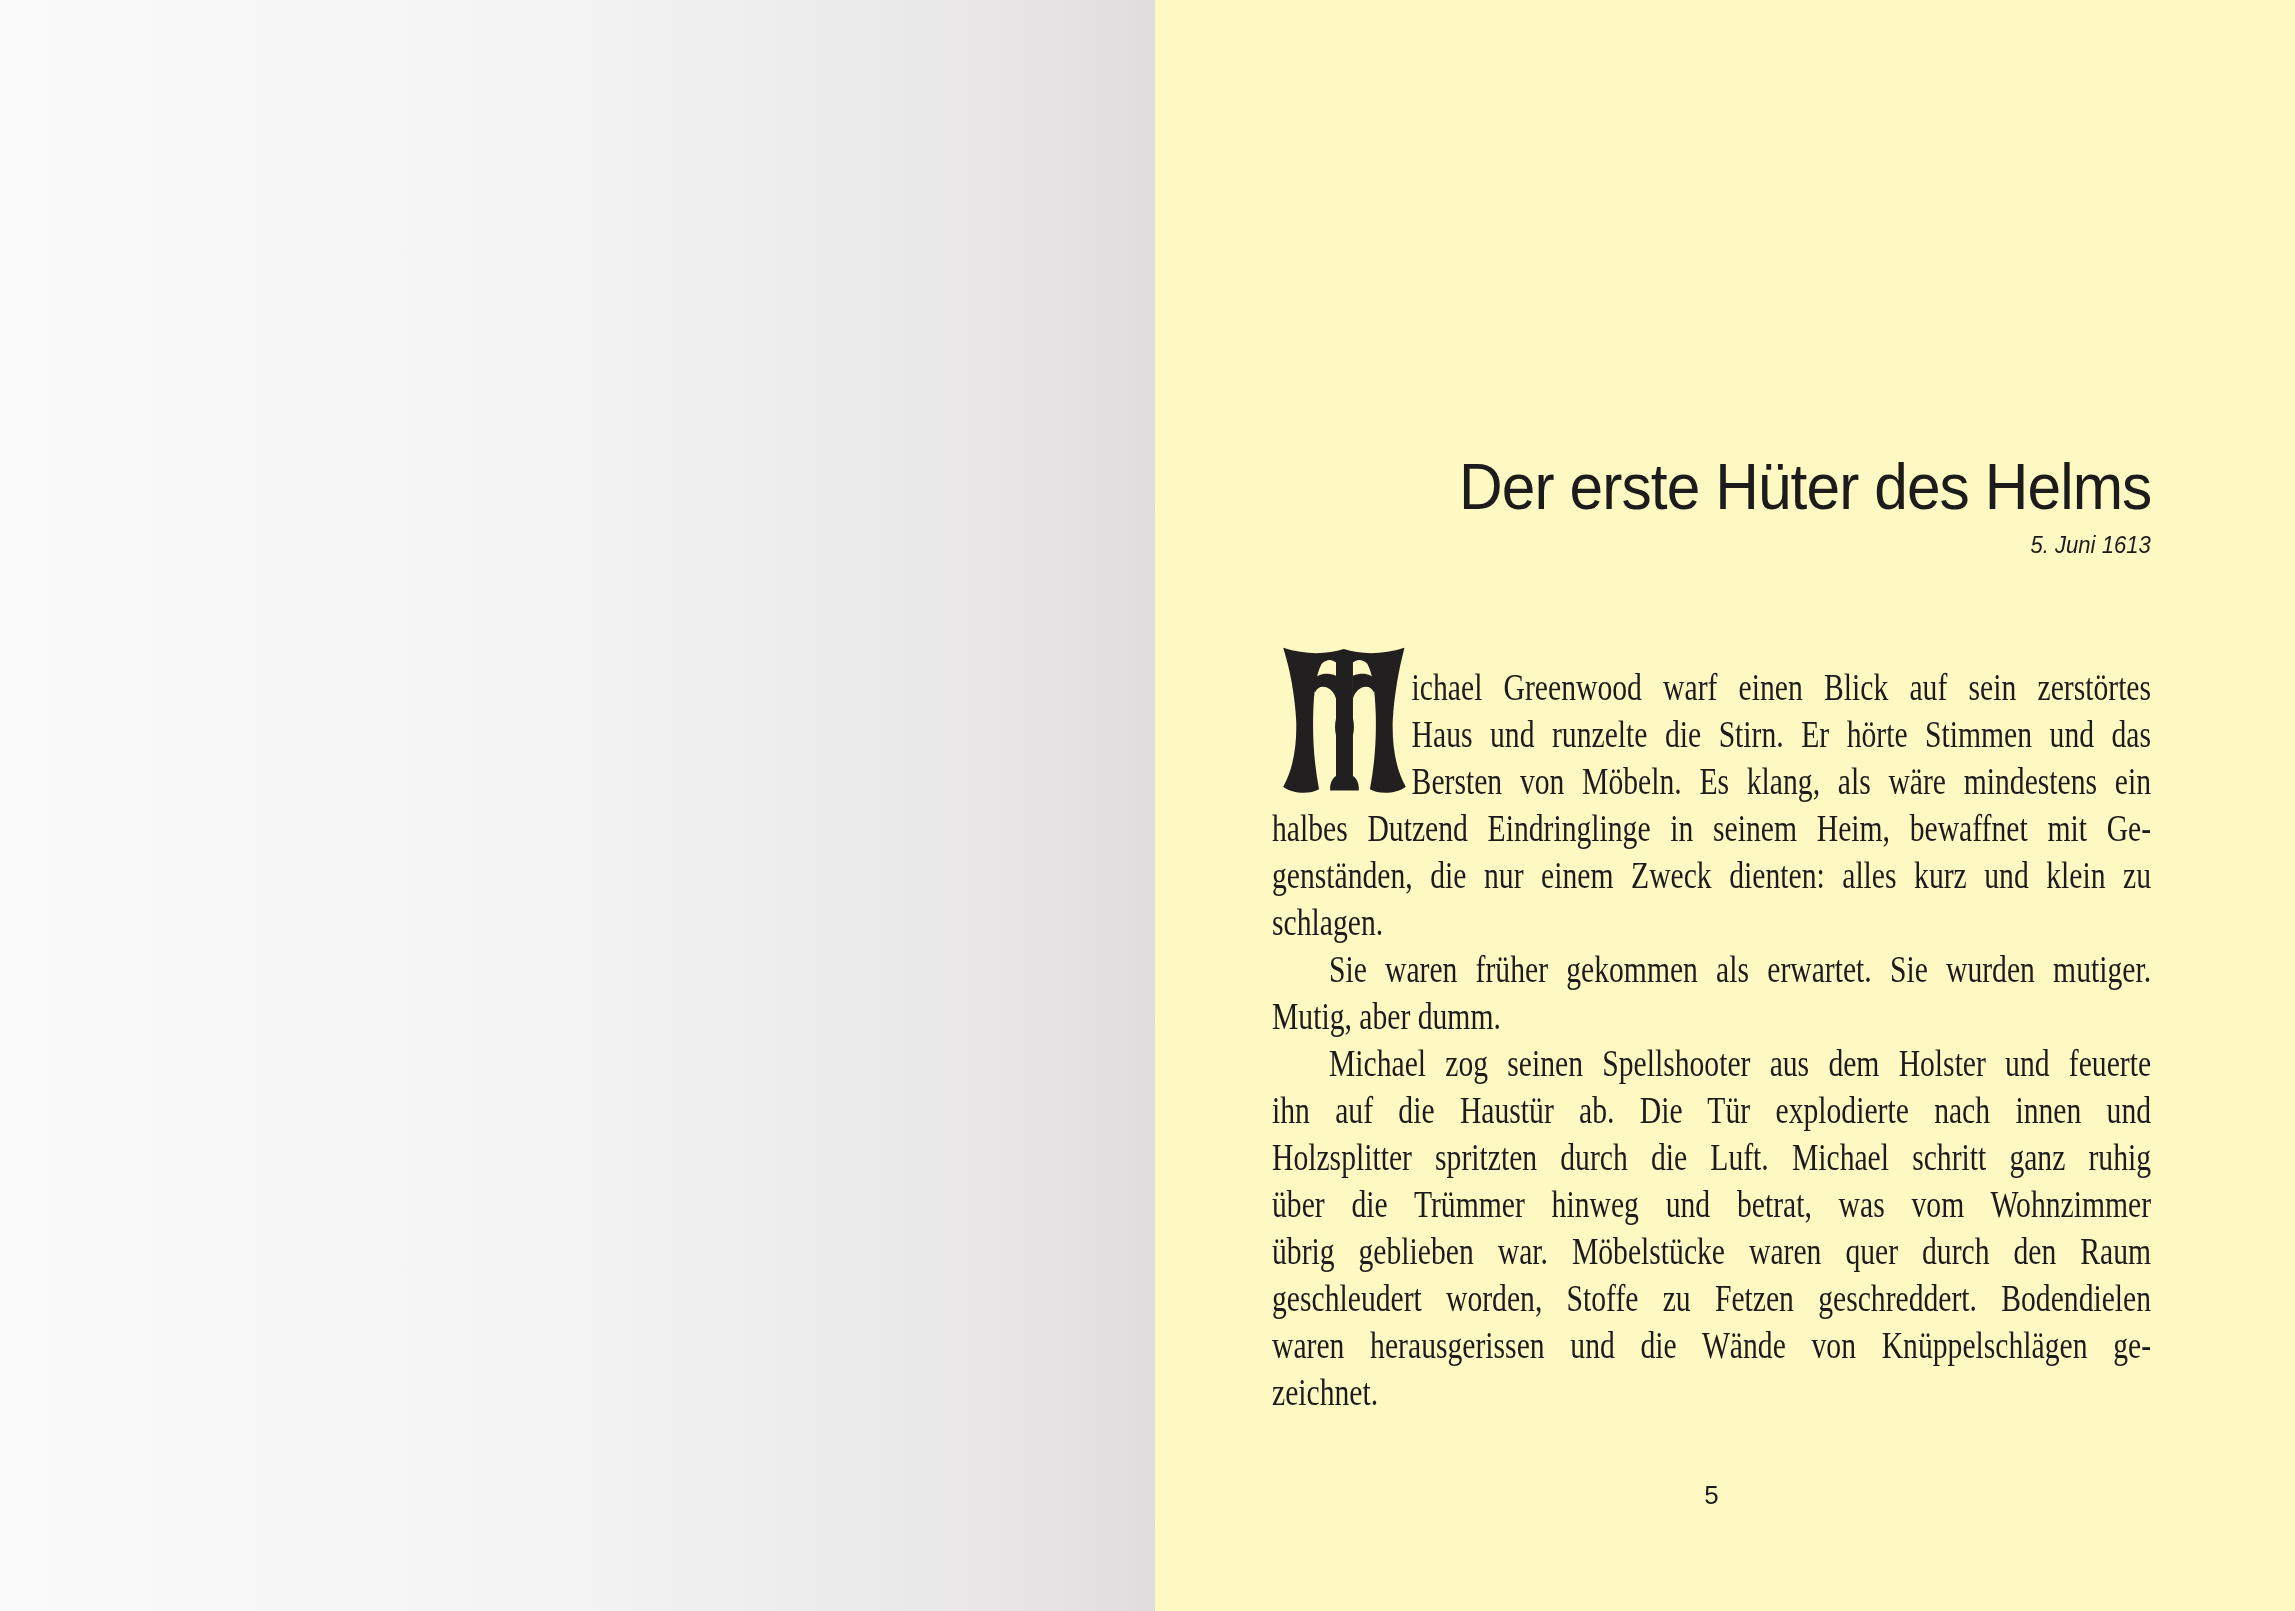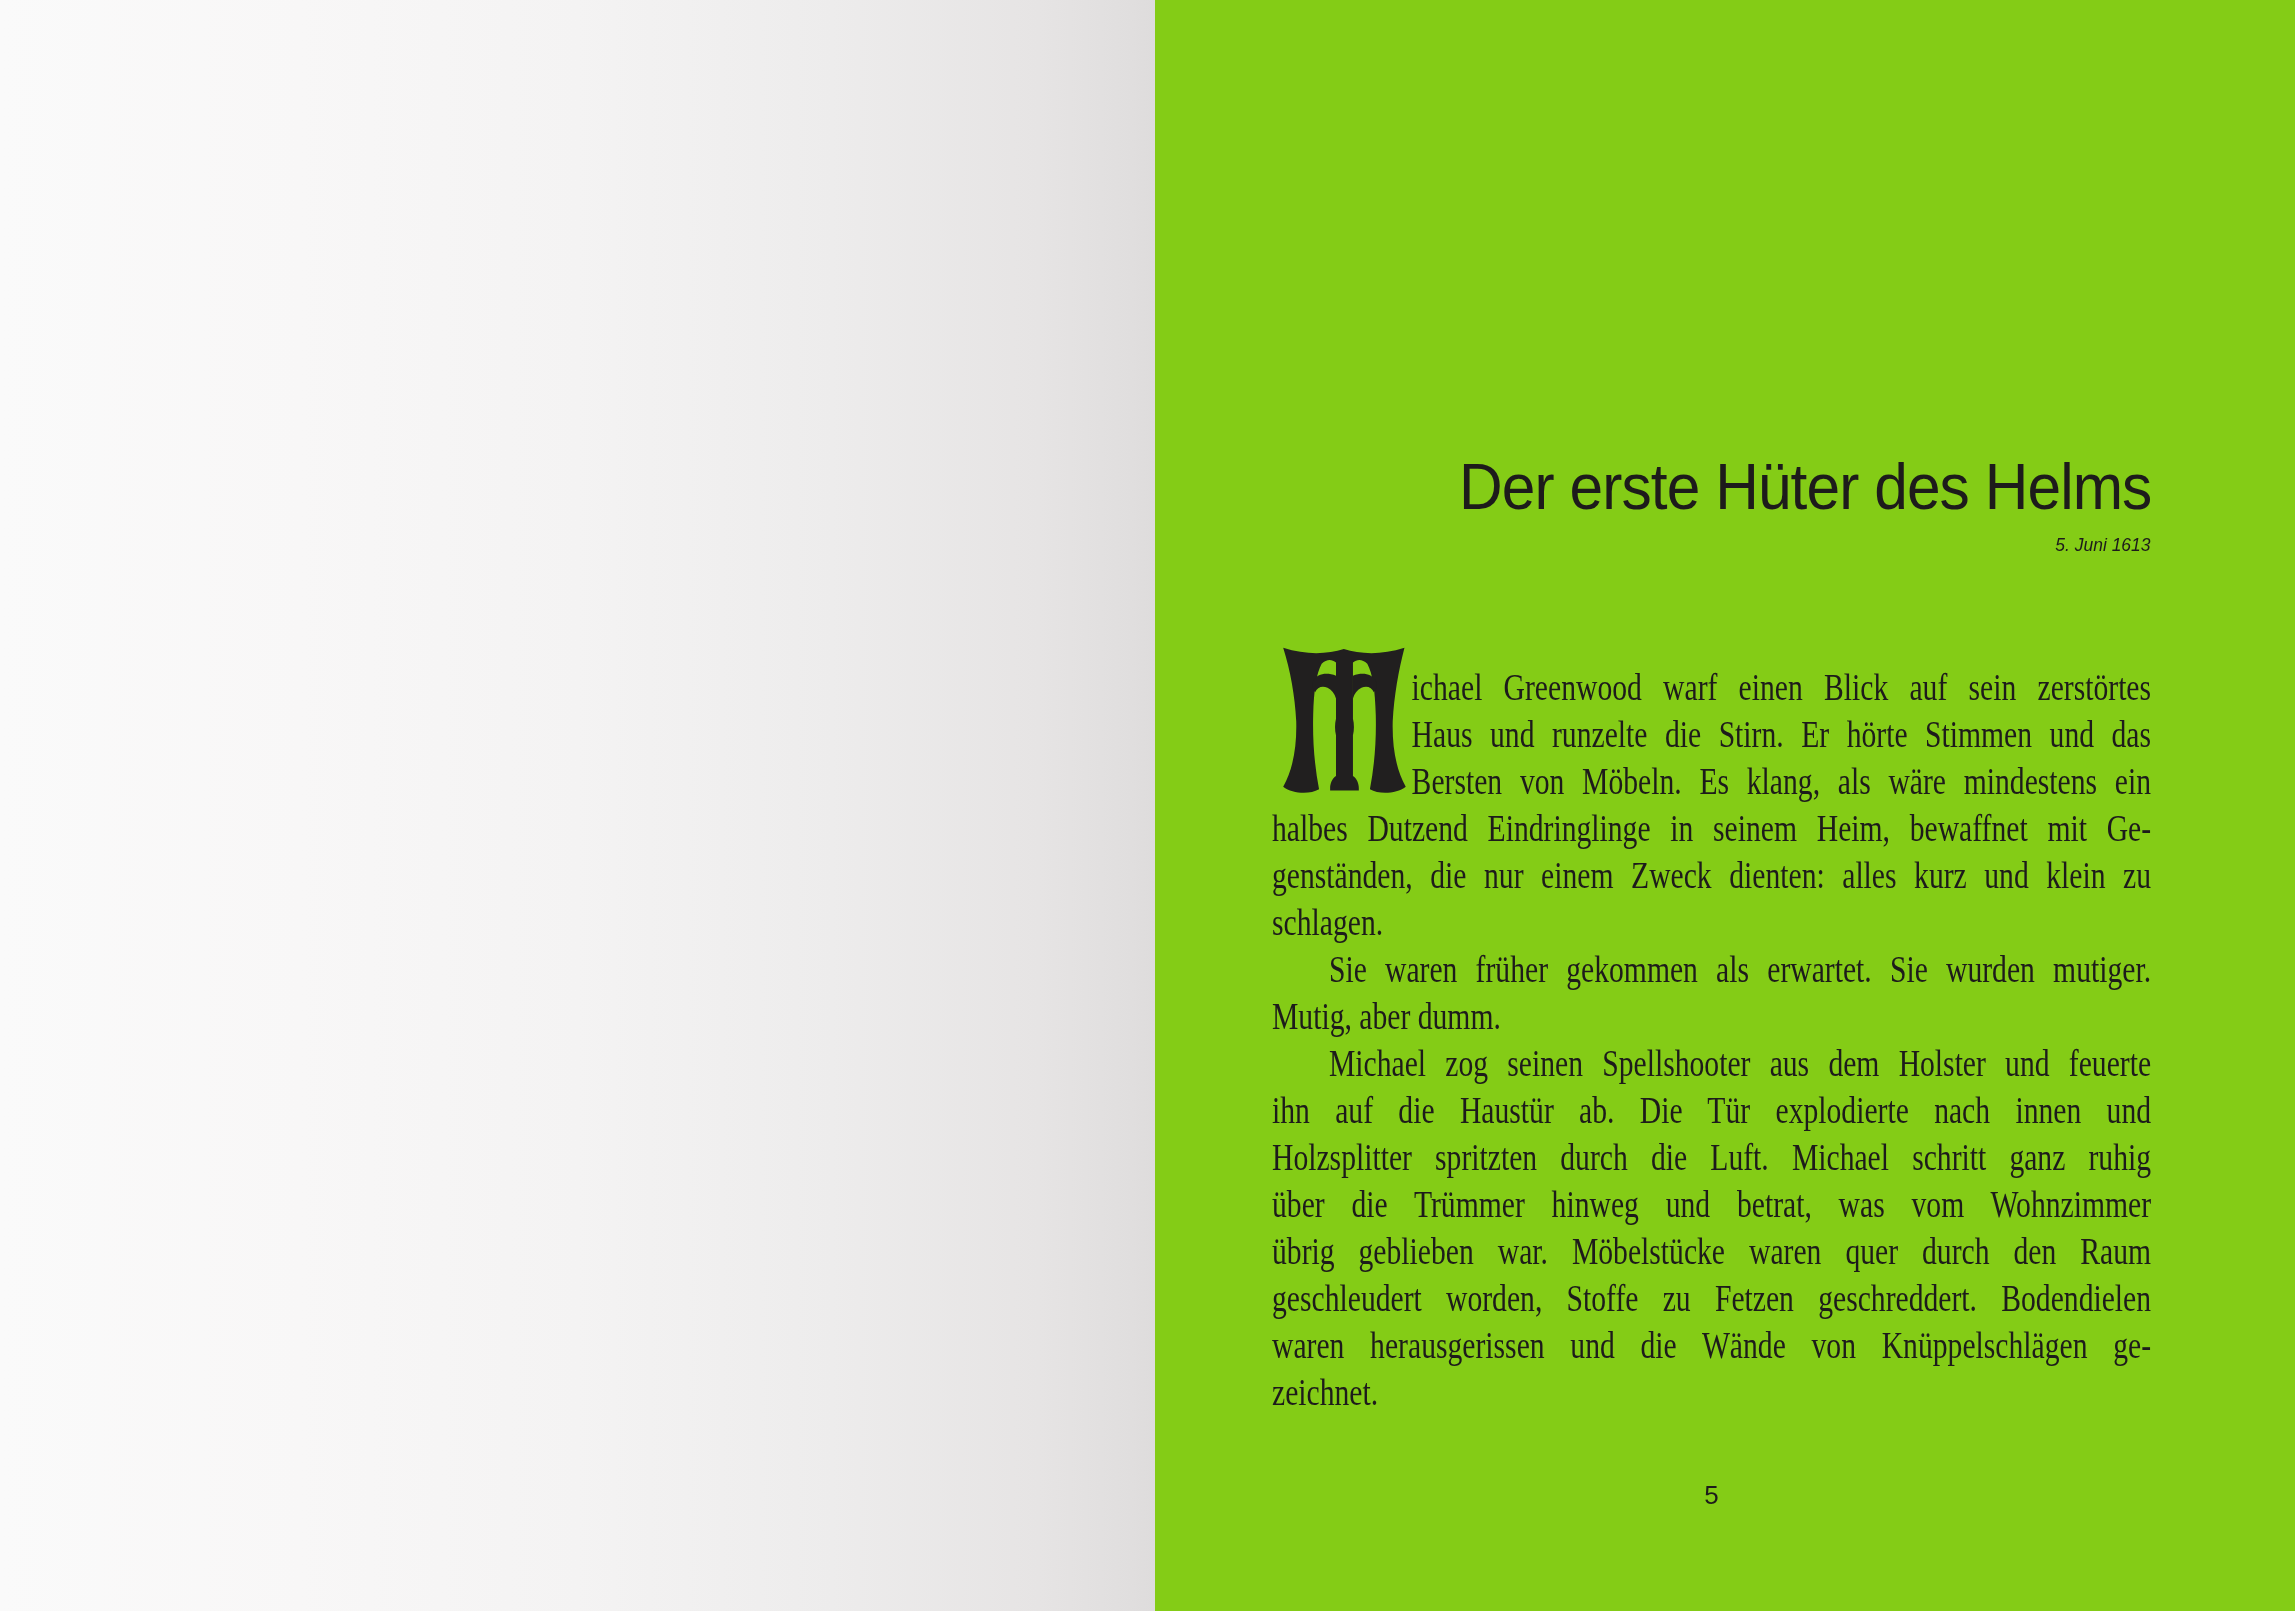--- a/index.html
+++ b/index.html
@@ -9,37 +9,37 @@
     overflow: hidden; background: #fafafa; color: #1d1b1b;
   }
   .left-page {
     position: absolute; left: 0; top: 0; width: 1155px; height: 1611px;
     background: linear-gradient(90deg,
       #fafafa 0%, #f8f7f7 26%, #f4f3f3 50%,
       #edecec 72%, #e6e4e4 90%, #e0dede 98%, #dedcdc 100%);
   }
   .right-page {
     position: absolute; left: 1155px; top: 0; width: 1141px; height: 1611px;
-    background: #84cc16;
+    background: #fef9c3;
   }
   .column { position: absolute; left: 117px; top: 0; width: 879px; height: 1611px; }
 
   .chapter-title {
     position: absolute; top: 454px; left: 0; right: 0; margin: 0;
     font-family: "Liberation Sans", "DejaVu Sans", sans-serif;
     font-weight: 400; font-size: 65px; line-height: 65px;
     letter-spacing: -1px; text-align: right; white-space: nowrap;
     color: #1d1b1b;
   }
   .chapter-title .squeeze { display: inline-block; transform: scaleX(0.93); transform-origin: 100% 50%; }
 
   .chapter-date {
     position: absolute; top: 531px; left: 0; right: 0;
     font-family: "Liberation Sans", "DejaVu Sans", sans-serif;
-    font-style: italic; font-size: 19px; line-height: 28.5px;
+    font-style: italic; font-size: 24px; line-height: 28.5px;
     text-align: right; white-space: nowrap; color: #1d1b1b;
   }
   .chapter-date .squeeze { display: inline-block; transform: scaleX(0.92); transform-origin: 100% 50%; }
 
   .body-text {
     position: absolute; top: 664px; left: 0; width: 1127px;
     transform: scaleX(0.78); transform-origin: 0 0;
     font-family: "Liberation Serif", "DejaVu Serif", serif;
     font-size: 38px; line-height: 47px; color: #1d1b1b;
   }

